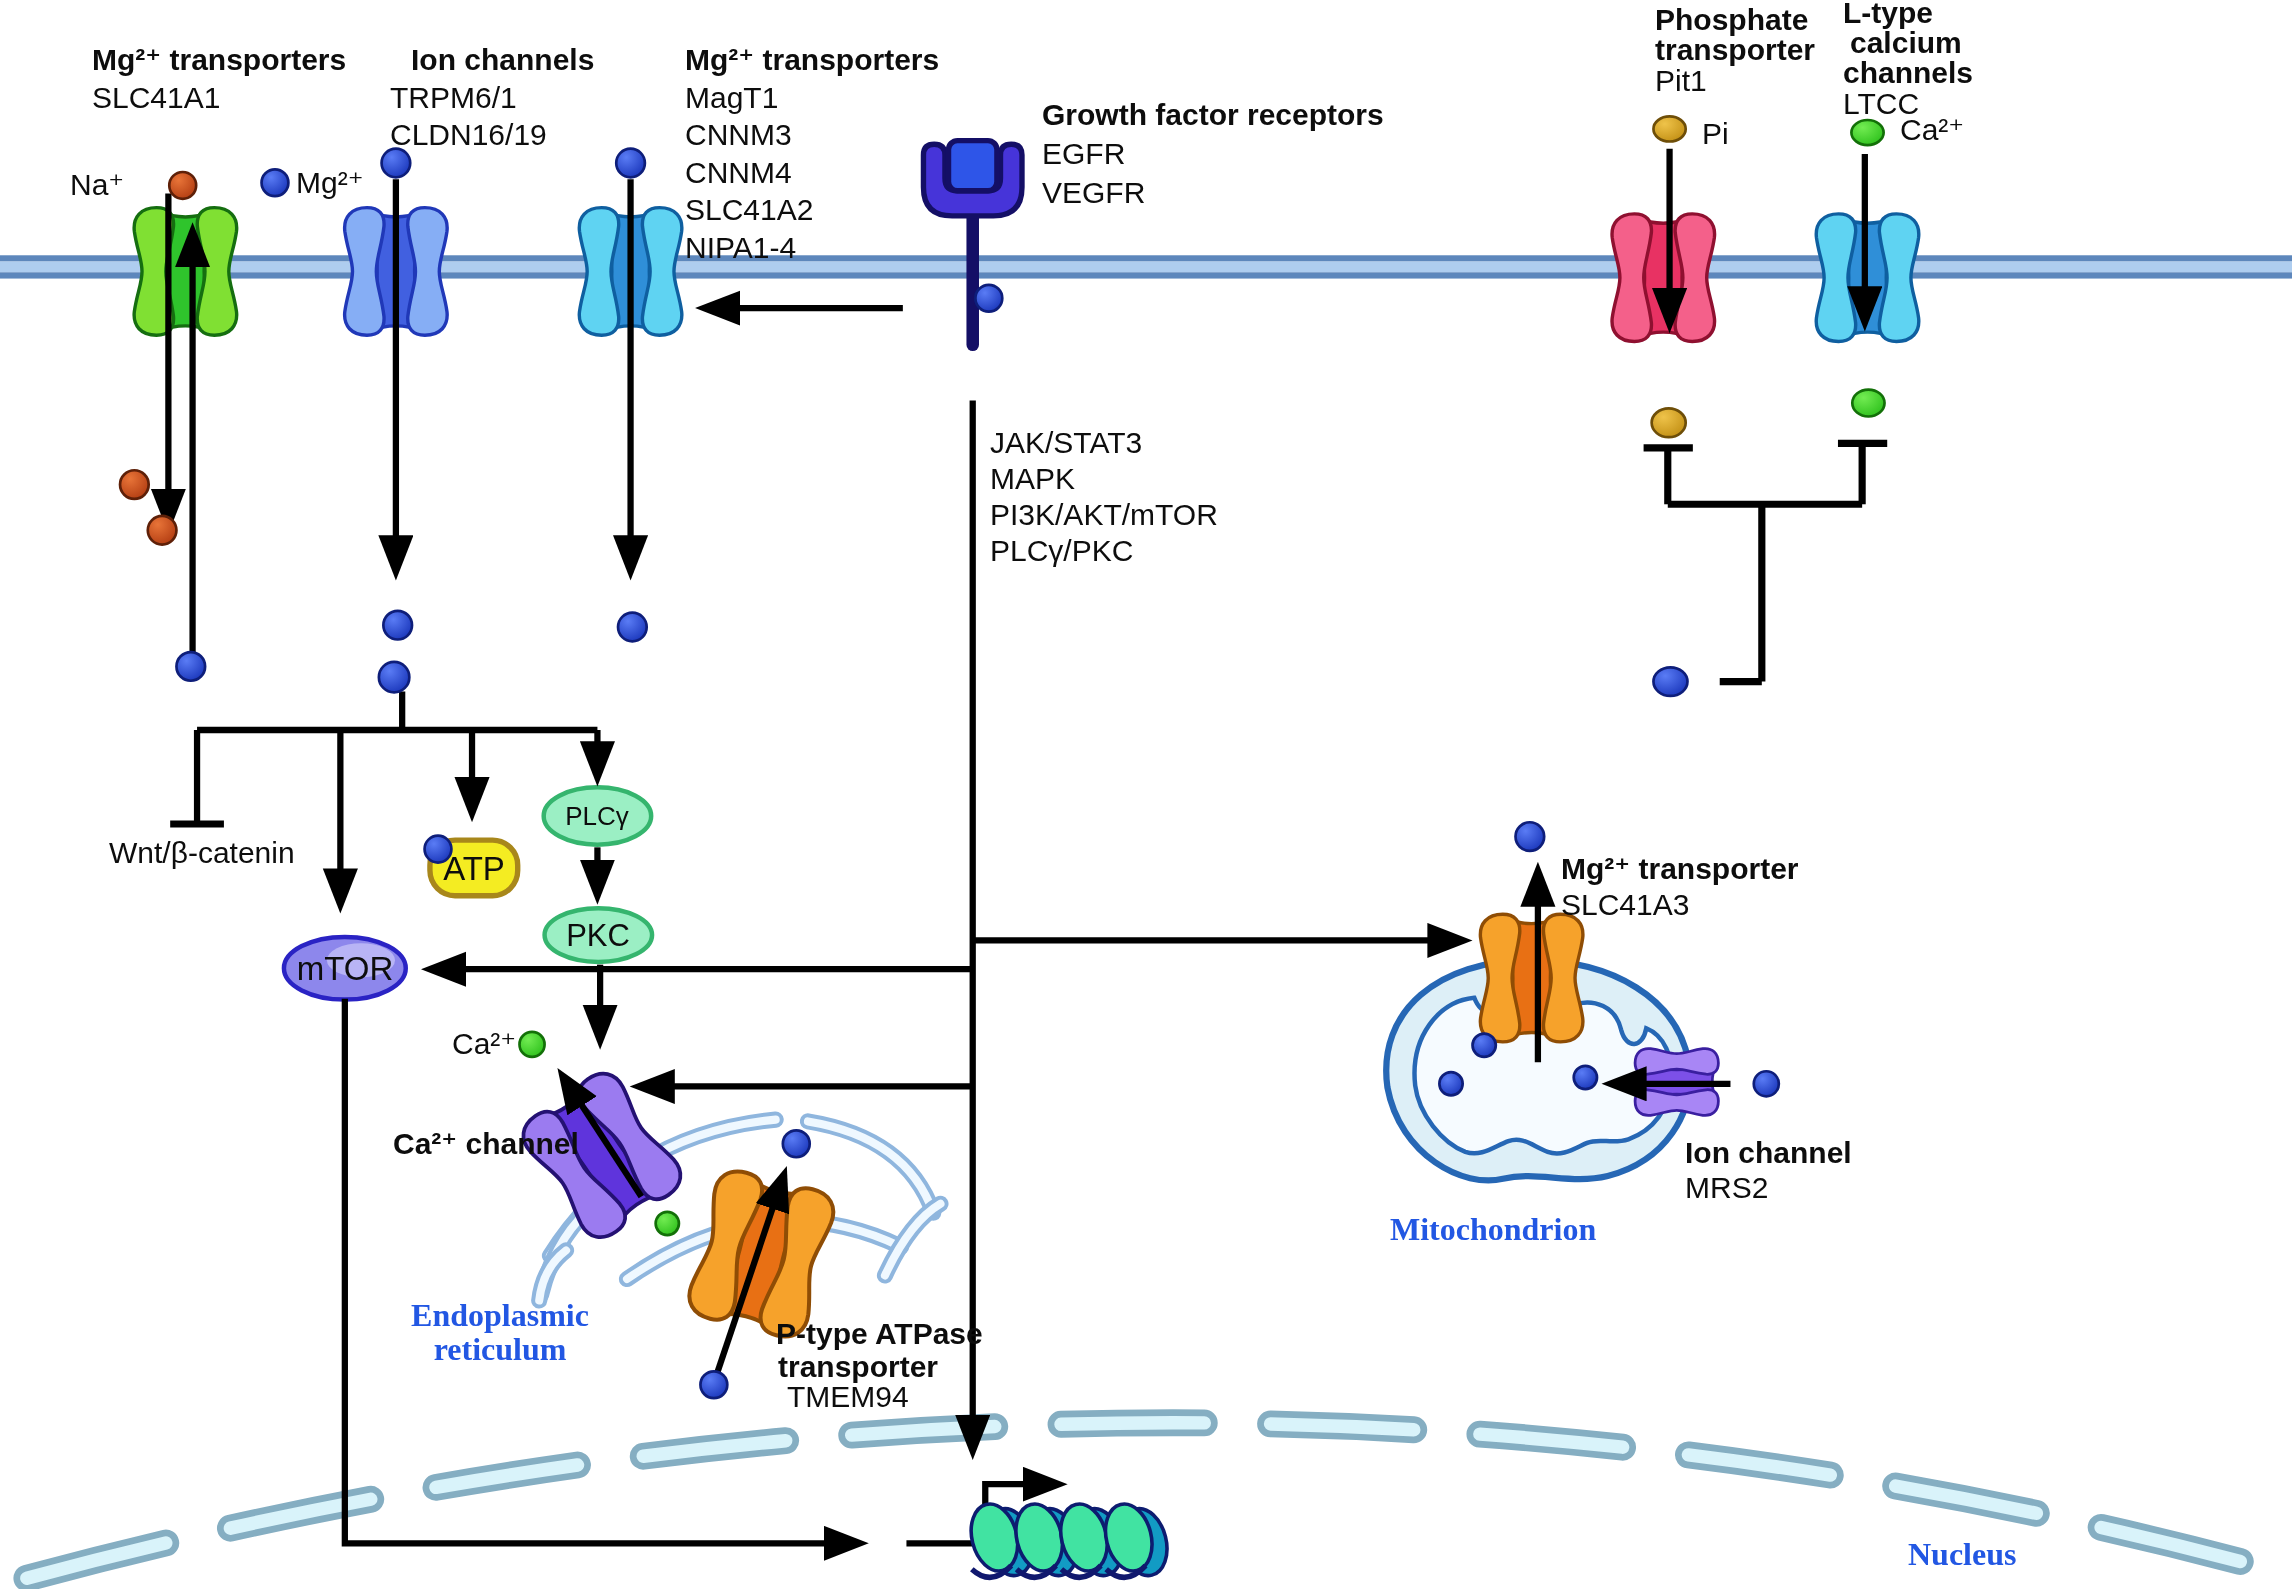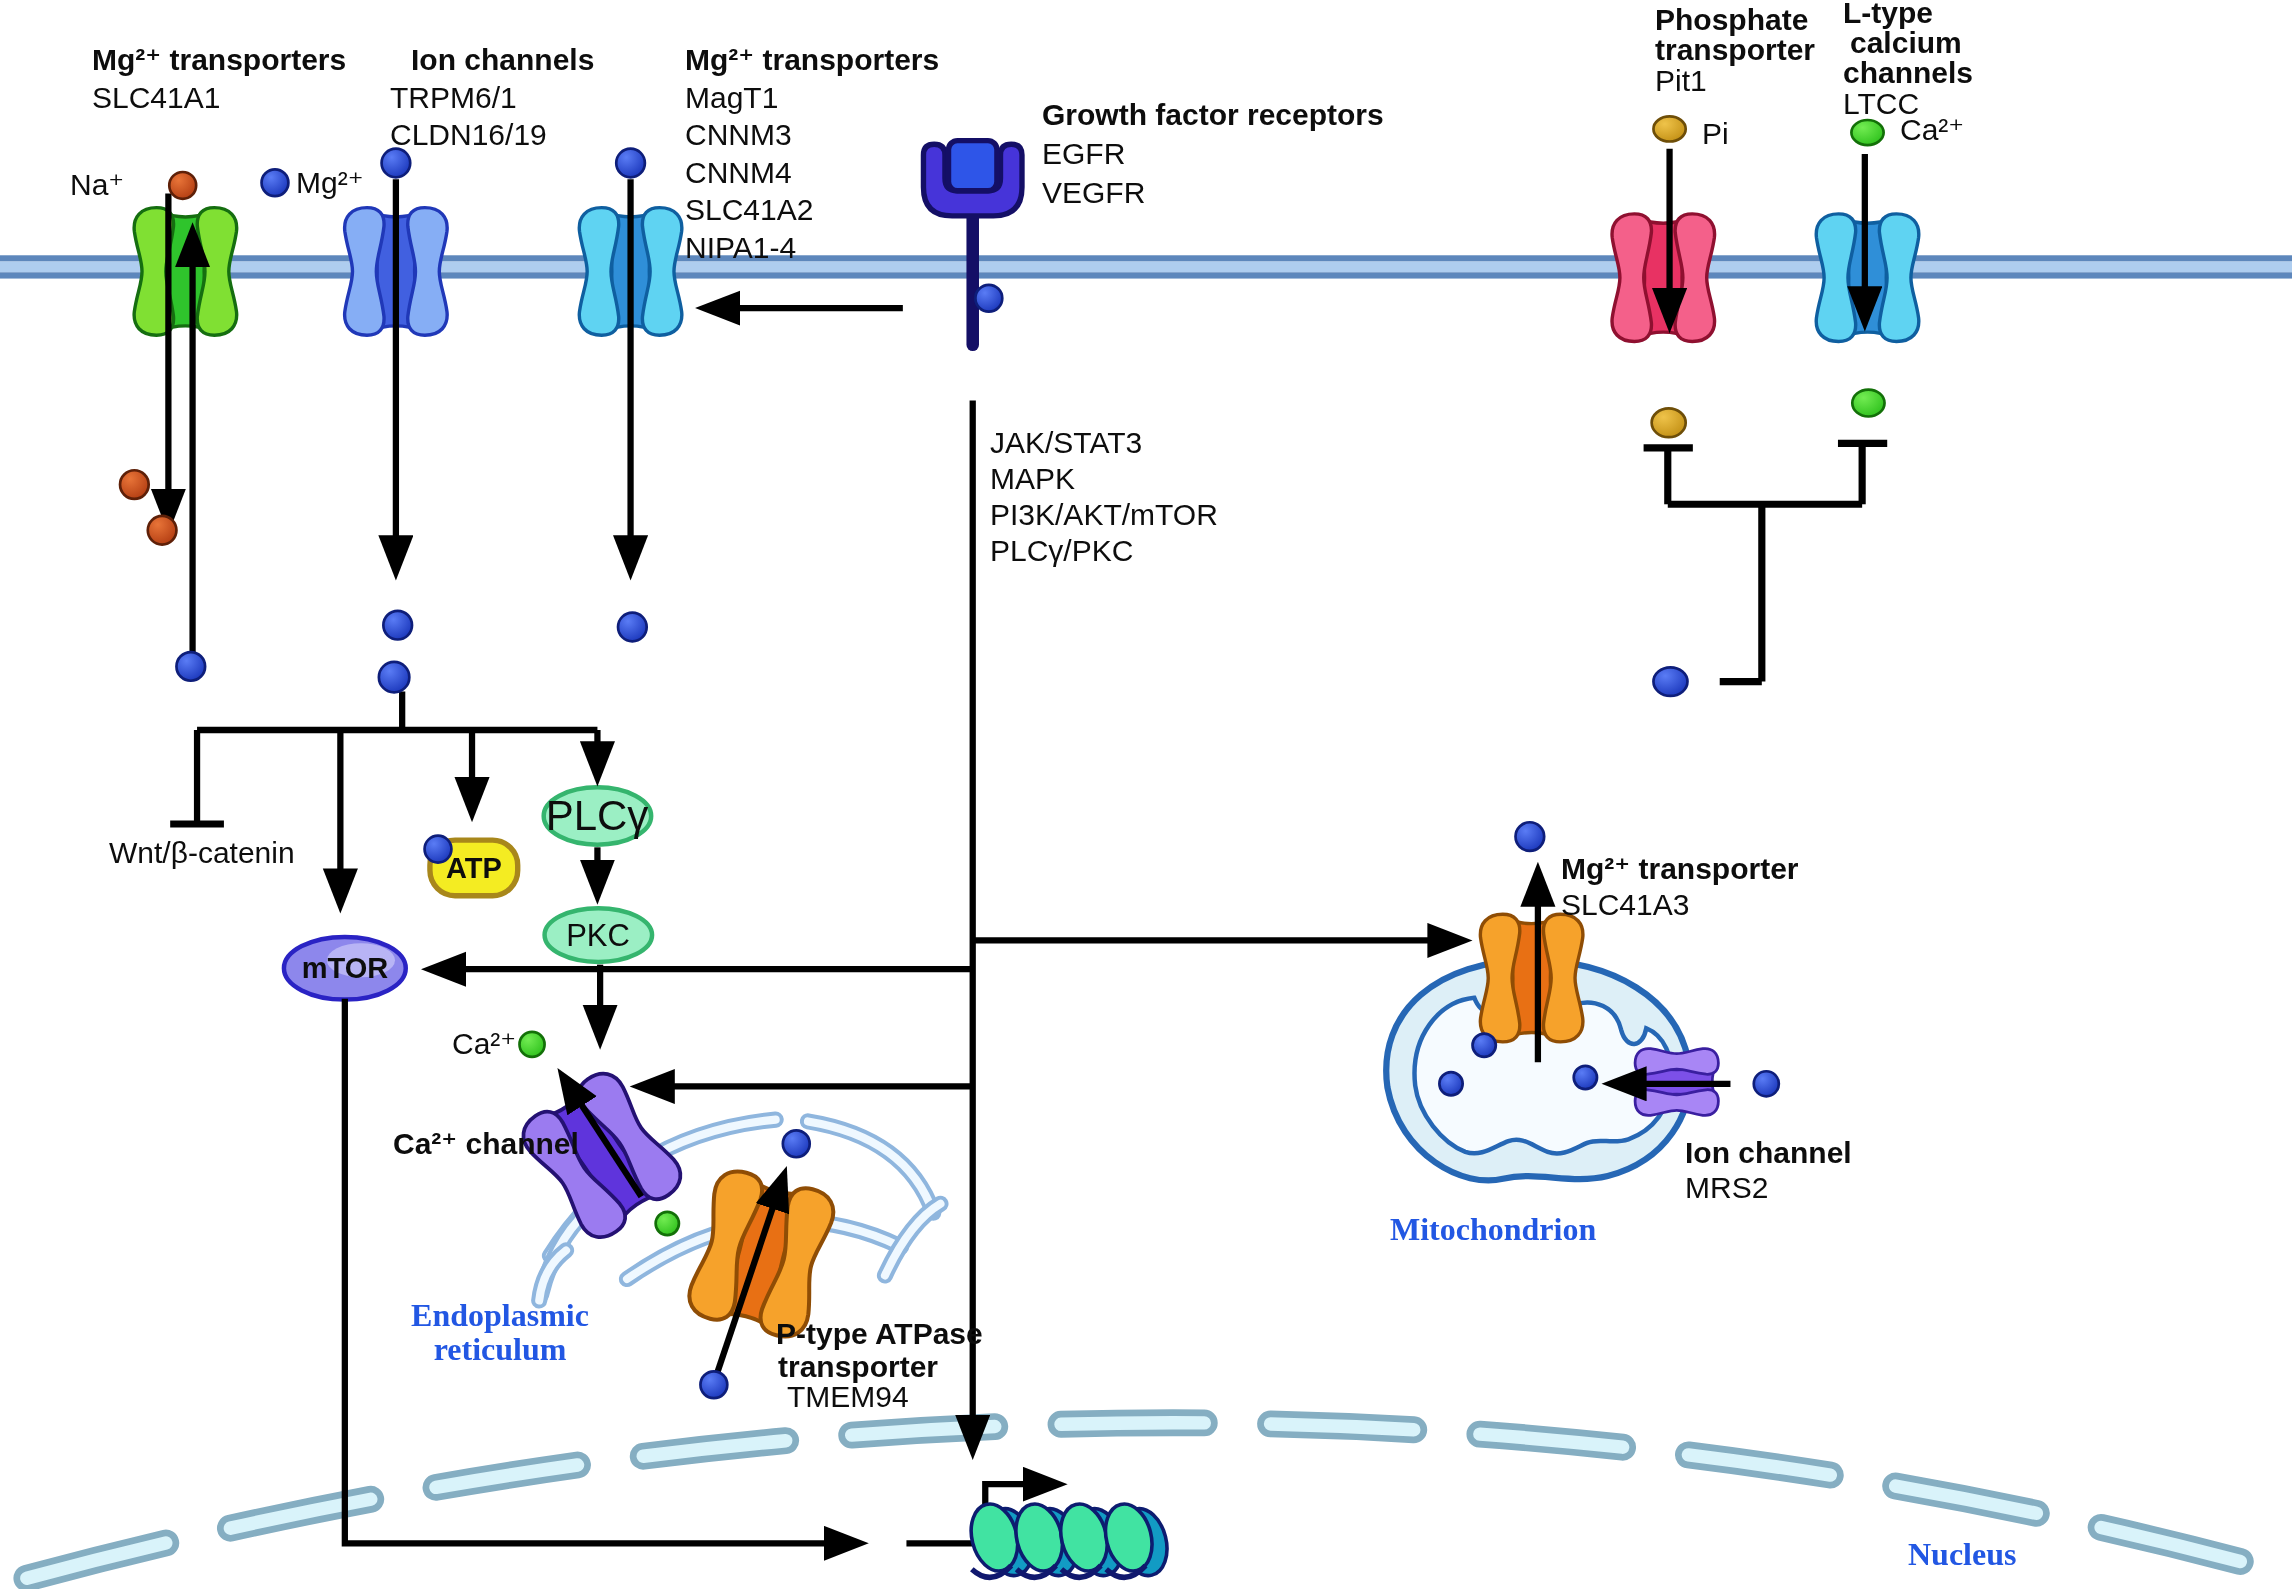--- a/index.html
+++ b/index.html
@@ -4,21 +4,21 @@
 <style>
   html,body{margin:0;padding:0;background:#fff;}
   #stage{position:relative;width:2293px;height:1590px;background:#ffffff;overflow:hidden;
          font-family:"Liberation Sans","DejaVu Sans",sans-serif;}
   #art{position:absolute;inset:0;}
   .lbl{position:absolute;white-space:nowrap;color:#0d0d0d;font-size:30px;font-weight:400;
        transform:translateY(-50%);line-height:1;}
   .b{font-weight:700;}
   .organelle{color:var(--organelle_label);font-weight:700;font-size:32px;font-family:Liberation Serif, serif;}
   .ctr{transform:translate(-50%,-50%);}
-  .enzyme-txt{font-weight:700;font-size:29px;}
+  .enzyme-txt{font-weight:400;font-size:33px;}
   
   .mem-dark{fill:var(--membrane_dark);} .mem-light{fill:var(--membrane_light);}
   .lobe-green{fill:var(--ch_green_lobe);stroke:var(--ch_green_stroke);stroke-width:4;}
   .core-green{fill:var(--ch_green_core);stroke:var(--ch_green_stroke);stroke-width:4;}
   .lobe-blue{fill:var(--ch_blue_lobe);stroke:var(--ch_blue_stroke);stroke-width:4;}
   .core-blue{fill:var(--ch_blue_core);stroke:var(--ch_blue_stroke);stroke-width:4;}
   .lobe-cyan{fill:var(--ch_cyan_lobe);stroke:var(--ch_cyan_stroke);stroke-width:4;}
   .core-cyan{fill:var(--ch_cyan_core);stroke:var(--ch_cyan_stroke);stroke-width:4;}
   .lobe-pink{fill:var(--ch_pink_lobe);stroke:var(--ch_pink_stroke);stroke-width:4;}
   .core-pink{fill:var(--ch_pink_core);stroke:var(--ch_pink_stroke);stroke-width:4;}
@@ -288,21 +288,21 @@
 
   <div class="lbl" style="left:990px;top:443px">JAK/STAT3</div>
   <div class="lbl" style="left:990px;top:479px">MAPK</div>
   <div class="lbl" style="left:990px;top:515px">PI3K/AKT/mTOR</div>
   <div class="lbl" style="left:990px;top:551px">PLCγ/PKC</div>
 
   <div class="lbl" style="left:109px;top:853px">Wnt/β-catenin</div>
 
   <div class="lbl enzyme-txt ctr" style="left:345px;top:968px">mTOR</div>
   <div class="lbl enzyme-txt ctr" style="left:474px;top:868px">ATP</div>
-  <div class="lbl ctr" style="left:597px;top:816px;font-size:42px">PLCγ</div>
+  <div class="lbl ctr" style="left:597px;top:816px;font-size:26px">PLCγ</div>
   <div class="lbl ctr" style="left:598px;top:935px;font-size:31px">PKC</div>
 
   <div class="lbl" style="left:452px;top:1044px">Ca²⁺</div>
   <div class="lbl b" style="left:393px;top:1144px">Ca²⁺ channel</div>
 
   <div class="lbl organelle ctr" style="left:500px;top:1315px">Endoplasmic</div>
   <div class="lbl organelle ctr" style="left:500px;top:1349px">reticulum</div>
 
   <div class="lbl b" style="left:776px;top:1334px">P-type ATPase</div>
   <div class="lbl b" style="left:778px;top:1367px">transporter</div>

